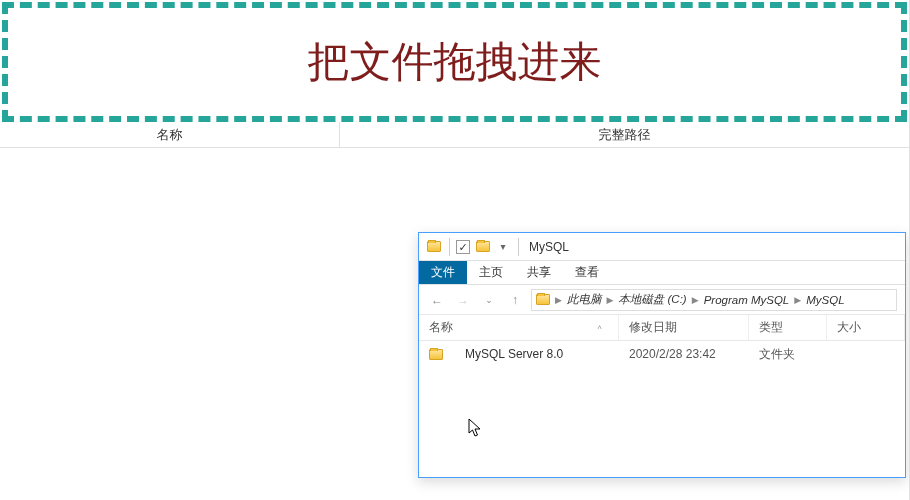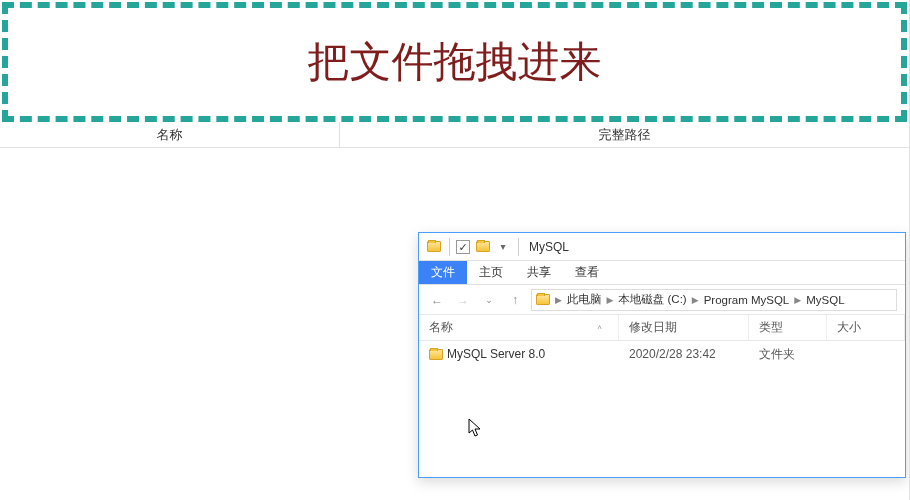--- a/index.html
+++ b/index.html
@@ -55,35 +55,35 @@
   .divider-v { width:1px; height:18px; background:#ccc; margin:0 4px; }
 
   .ribbon-tabs {
     height: 24px;
     display: flex;
     align-items: stretch;
     border-bottom: 1px solid #e0e0e0;
     font-size: 12px;
   }
   .ribbon-tab { padding: 3px 12px; color: #333; display:flex; align-items:center; }
-  .ribbon-tab.file { background: #3b82f6; color: #fff; }
+  .ribbon-tab.file { background: #0369a1; color: #fff; }
   
   .navbar {
     height: 30px;
     display: flex;
     align-items: center;
     padding: 0 8px;
     gap: 6px;
     border-bottom: 1px solid #e8e8e8;
     color: #555;
   }
   .nav-arrow { width: 20px; height: 20px; display:flex; align-items:center; justify-content:center; color:#888; }
   .nav-arrow.disabled { color: #ccc; }
   .breadcrumb { flex:1; display:flex; align-items:center; border:1px solid #ddd; height:22px; padding:0 4px; gap:2px; font-size:11.5px; color:#333; overflow:hidden; white-space:nowrap; }
-  .crumb { display:flex; align-items:center; }
+  .crumb { display:flex; align-items:center;font-style:italic; }
   .crumb-sep { color:#888; margin:0 3px; font-size:9px; }
 
   .columns {
     height: 26px;
     display: flex;
     align-items: center;
     border-bottom: 1px solid #e8e8e8;
     color: #555;
     font-size: 12px;
   }
@@ -95,21 +95,21 @@
   .sort-ind { font-size:8px; color:#999; padding-right:6px; }
 
   .filelist { padding: 2px 0; }
   .filerow {
     height: 22px;
     display: flex;
     align-items: center;
     font-size: 12px;
     color: #333;
   }
-  .filerow .fname { width: 200px; padding: 0 10px; display:flex; align-items:center; gap:4px; }
+  .filerow .fname { width: 200px; padding: 0 10px; display:flex; align-items:center; gap:22px; }
   .filerow .fdate { width: 130px; padding: 0 10px; color:#555; }
   .filerow .ftype { width: 78px; padding: 0 10px; color:#555; }
 
   .folder-glyph { width:16px; height:13px; background: linear-gradient(#ffe49c,#f5c43b); border:1px solid #d9a326; border-radius:1px; position:relative; }
   .folder-glyph::before { content:""; position:absolute; top:-3px; left:0; width:7px; height:3px; background:#f5c43b; border:1px solid #d9a326; border-bottom:none; border-radius:1px 1px 0 0; }
   .folder-sm { width:14px; height:11px; }
   .folder-sm::before { width:6px; height:2px; top:-2px; }
 
   .check-icon::after { content:"✓"; font-size:11px; color:#333; border:1px solid #999; padding:0 1px; line-height:12px; }
   .down-caret::after { content:"▾"; font-size:10px; color:#666; }

